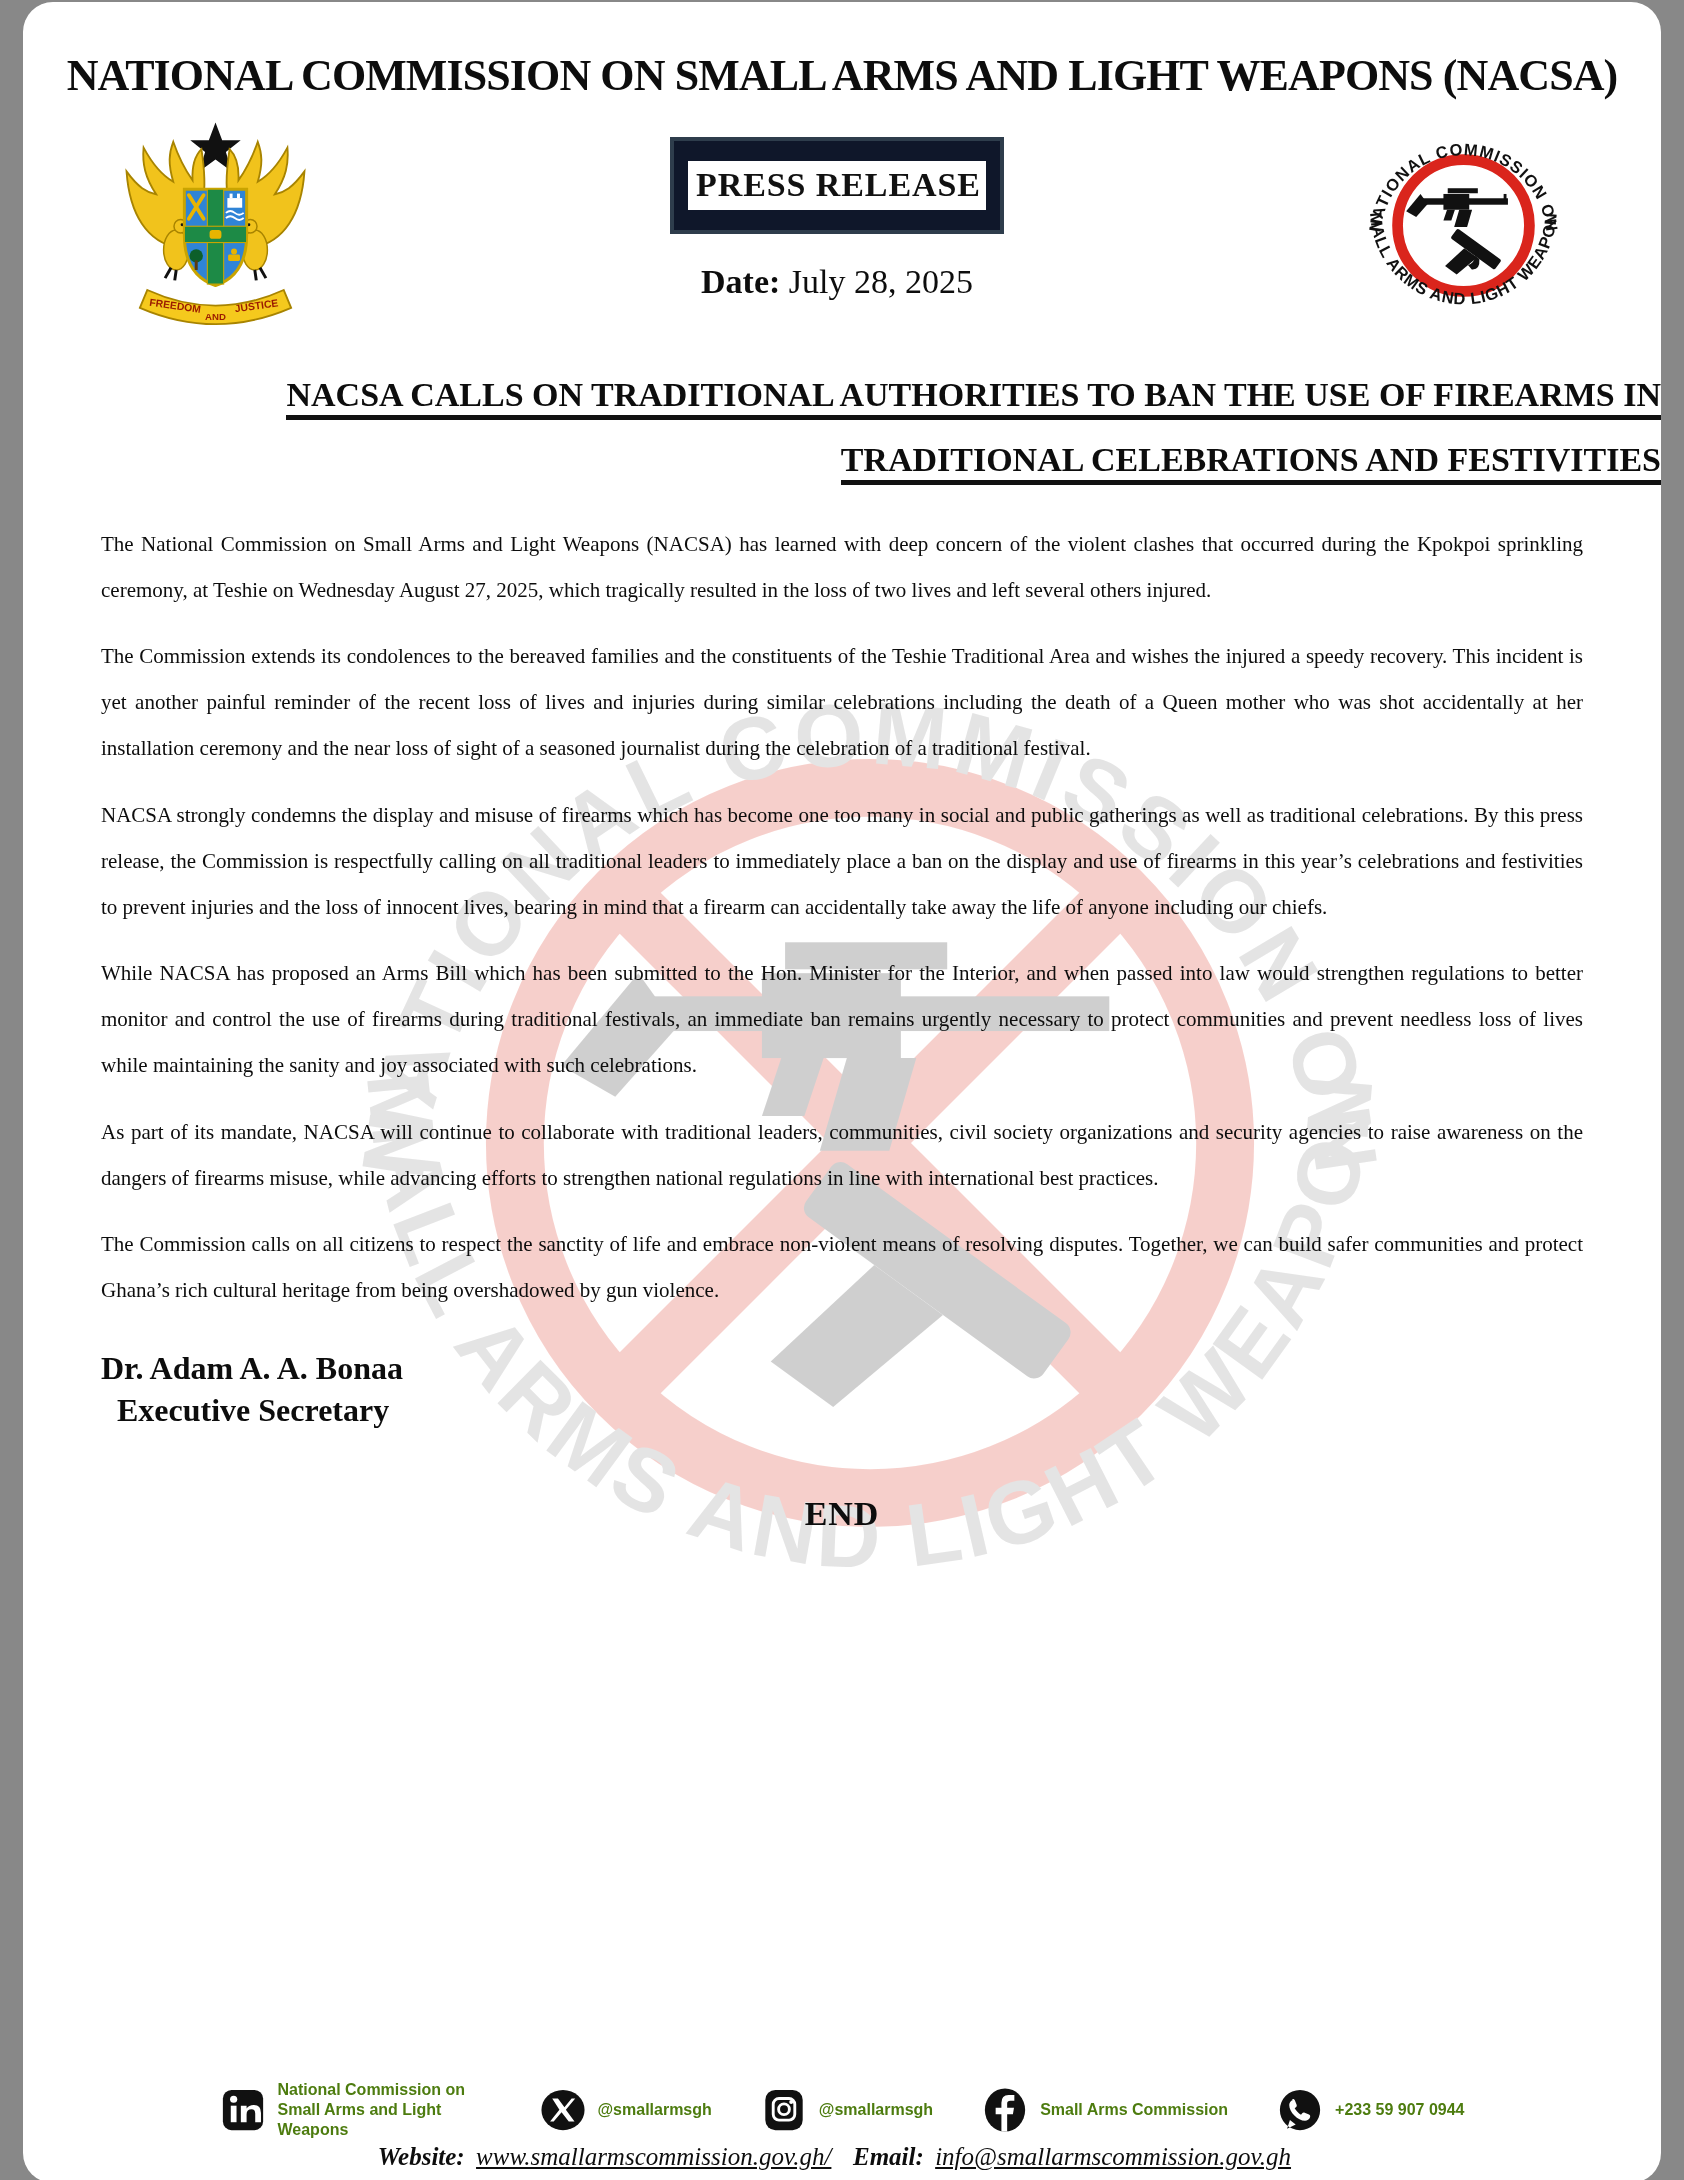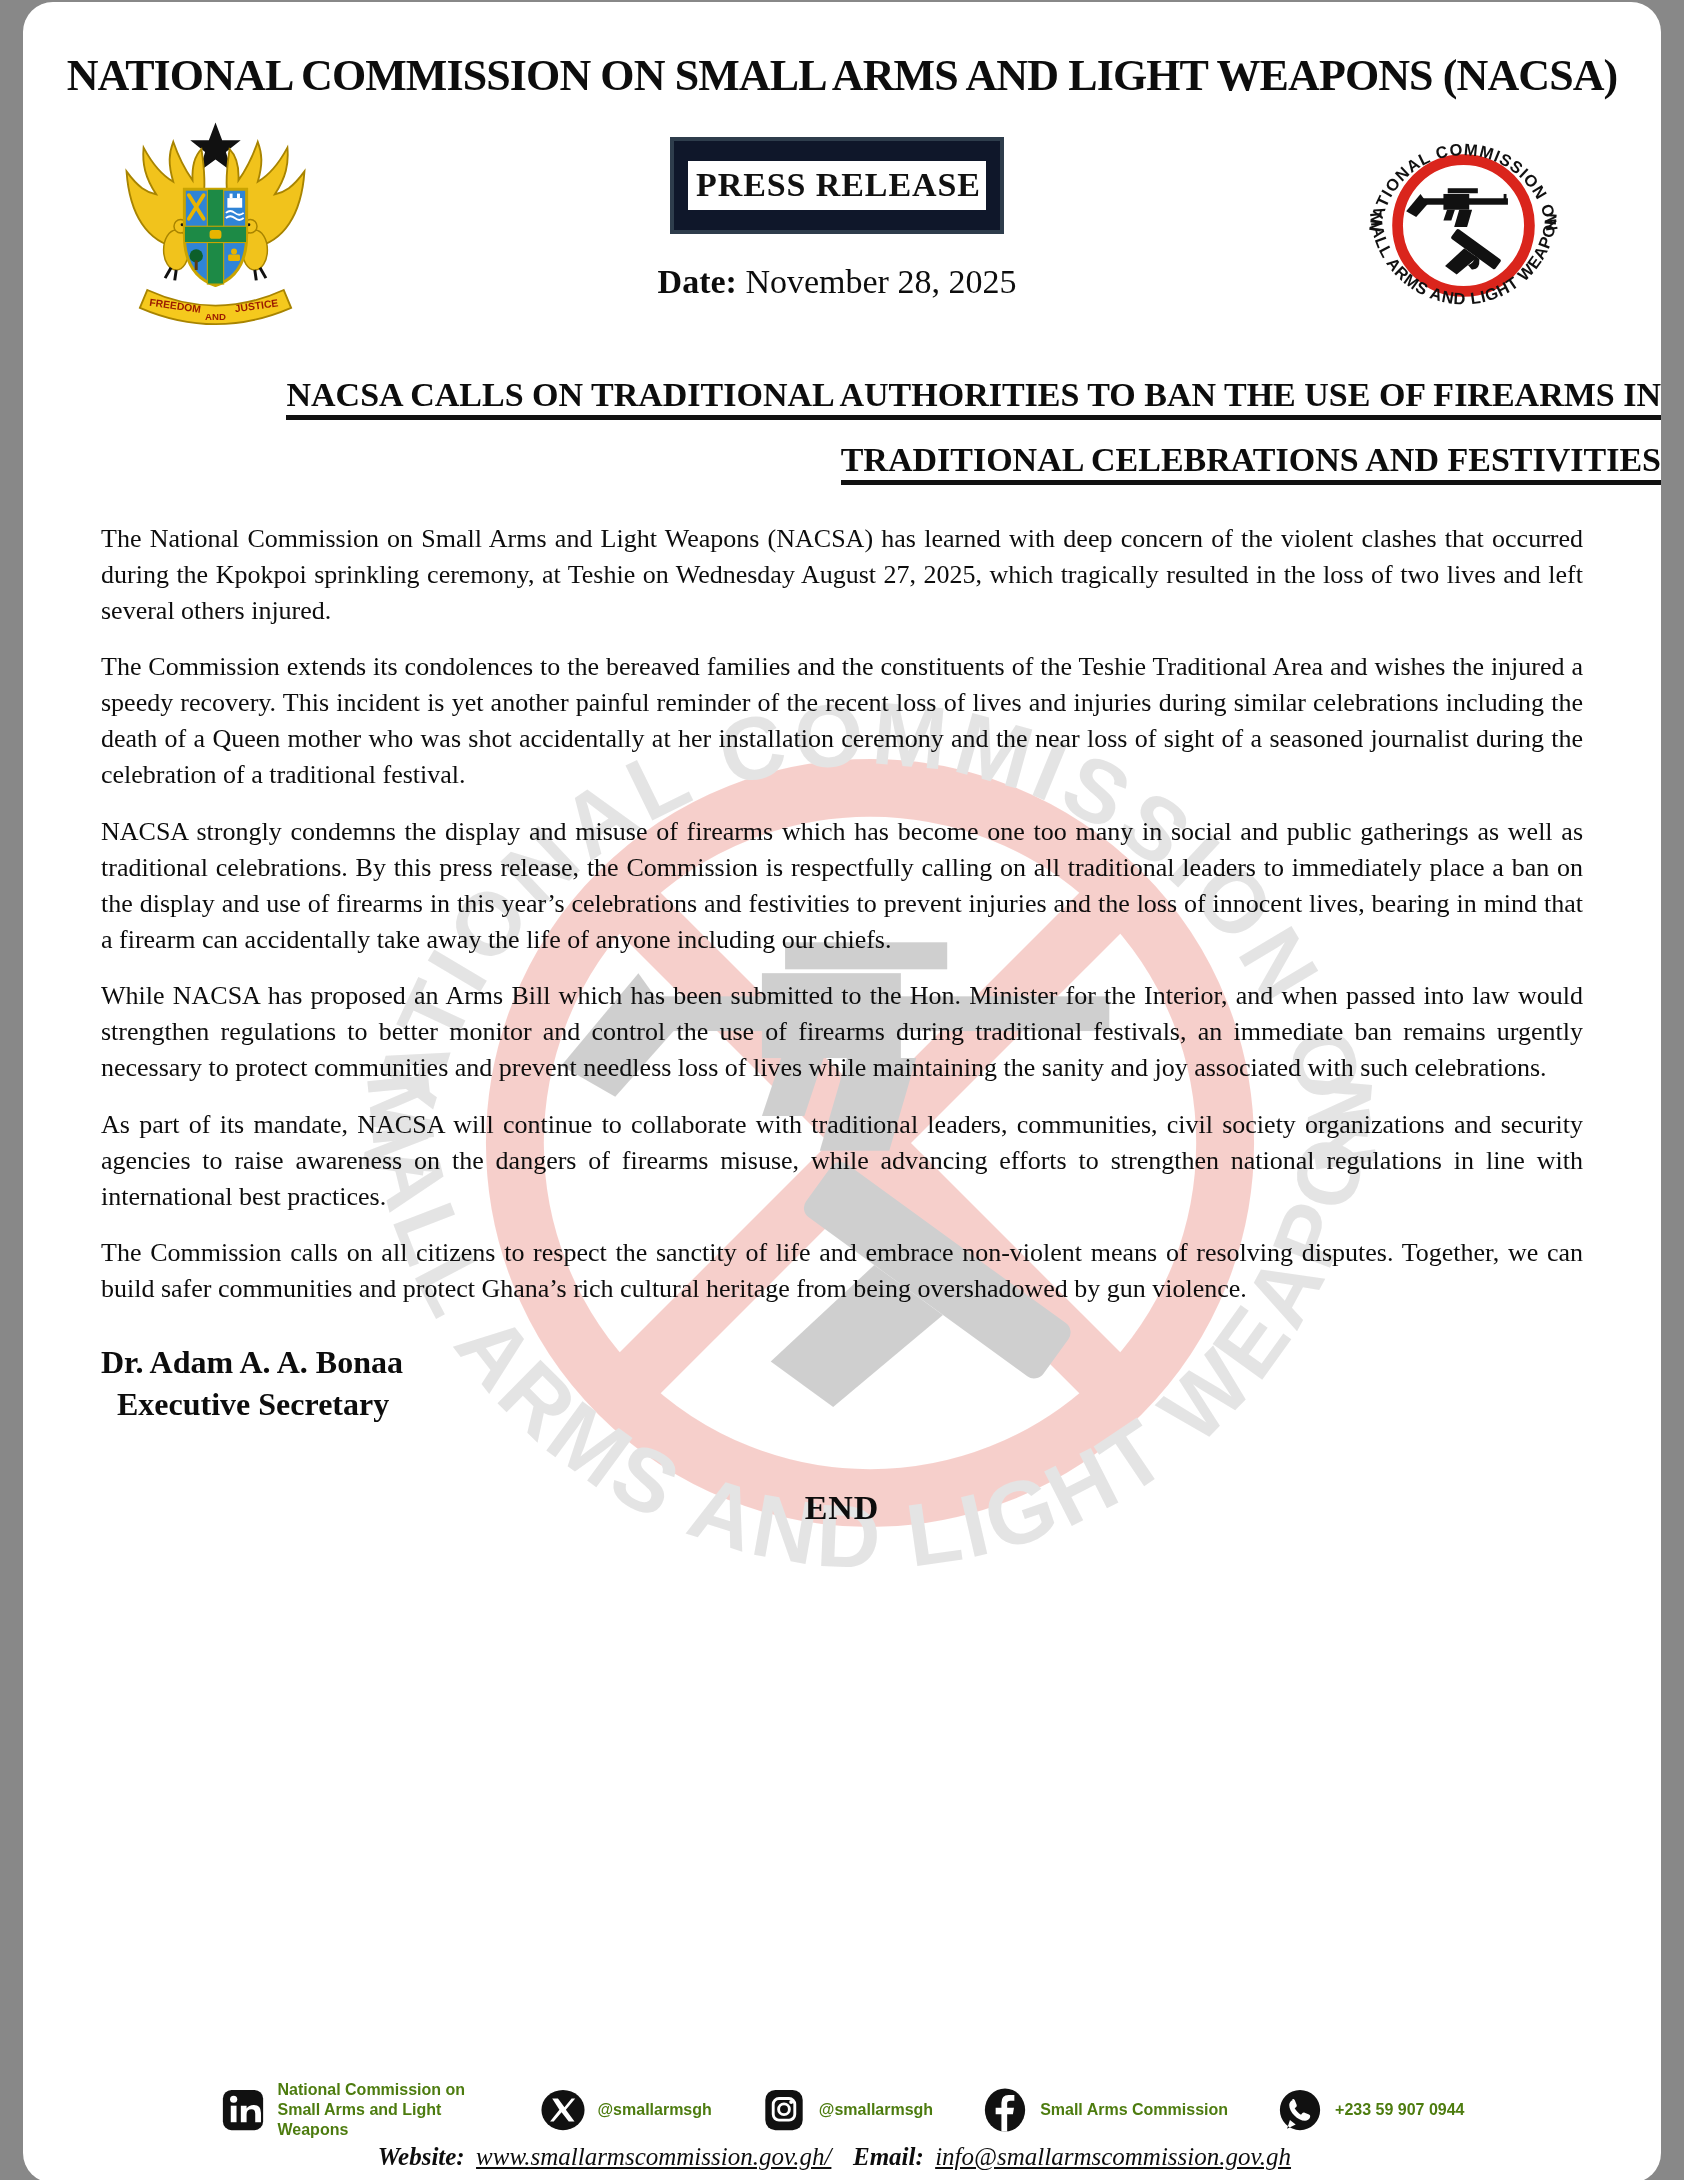--- a/index.html
+++ b/index.html
@@ -64,22 +64,22 @@
     font-size:34px;
     line-height:65px;
   }
   .headline .hl{
     border-bottom:5.1px solid #111;
     padding-bottom:1.7px;
   }
   
   .body-text{
     margin:29px 78px 0 78px;
-    font-size:26px;
-    line-height:36px;
+    font-size:21px;
+    line-height:46px;
     text-align:justify;
   }
   .body-text p{margin:0 0 20.4px 0;}
   
   .sgd{margin:44px 0 0 167px;font-weight:bold;font-size:32px;}
   .sig-name{margin:37px 0 0 78px;font-weight:bold;font-size:32px;}
   .sig-title{margin:5.1px 0 0 94px;font-weight:bold;font-size:32px;}
   .end-label{margin-top:66px;text-align:center;font-weight:bold;font-size:34px;letter-spacing:0.9px;}
   
   .watermark{
@@ -181,21 +181,21 @@
           <text x="206" y="258" font-size="14" font-weight="bold" fill="#9b1b00" text-anchor="middle" transform="rotate(-8 206 258)" font-family="Liberation Sans, sans-serif">JUSTICE</text>
         </svg>
       </div>
 
       <div class="center-col">
         <div class="press-outer">
           <div class="press-inner">PRESS RELEASE</div>
         </div>
         <div class="date-line">
           <span class="b">Date:</span>
-          <span>November 28, 2025</span>
+          <span>July 28, 2025</span>
         </div>
       </div>
 
       <div class="nacsa-logo">
         <svg viewBox="0 0 300 300">
           <defs>
             <path id="arcT1" d="M 34,168 A 116,116 0 0 1 266,168"></path>
             <path id="arcB1" d="M 20,130 A 130,130 0 0 0 280,130"></path>
           </defs>
           <circle cx="150" cy="150" r="92" fill="none" stroke="#da251c" stroke-width="15"></circle>

